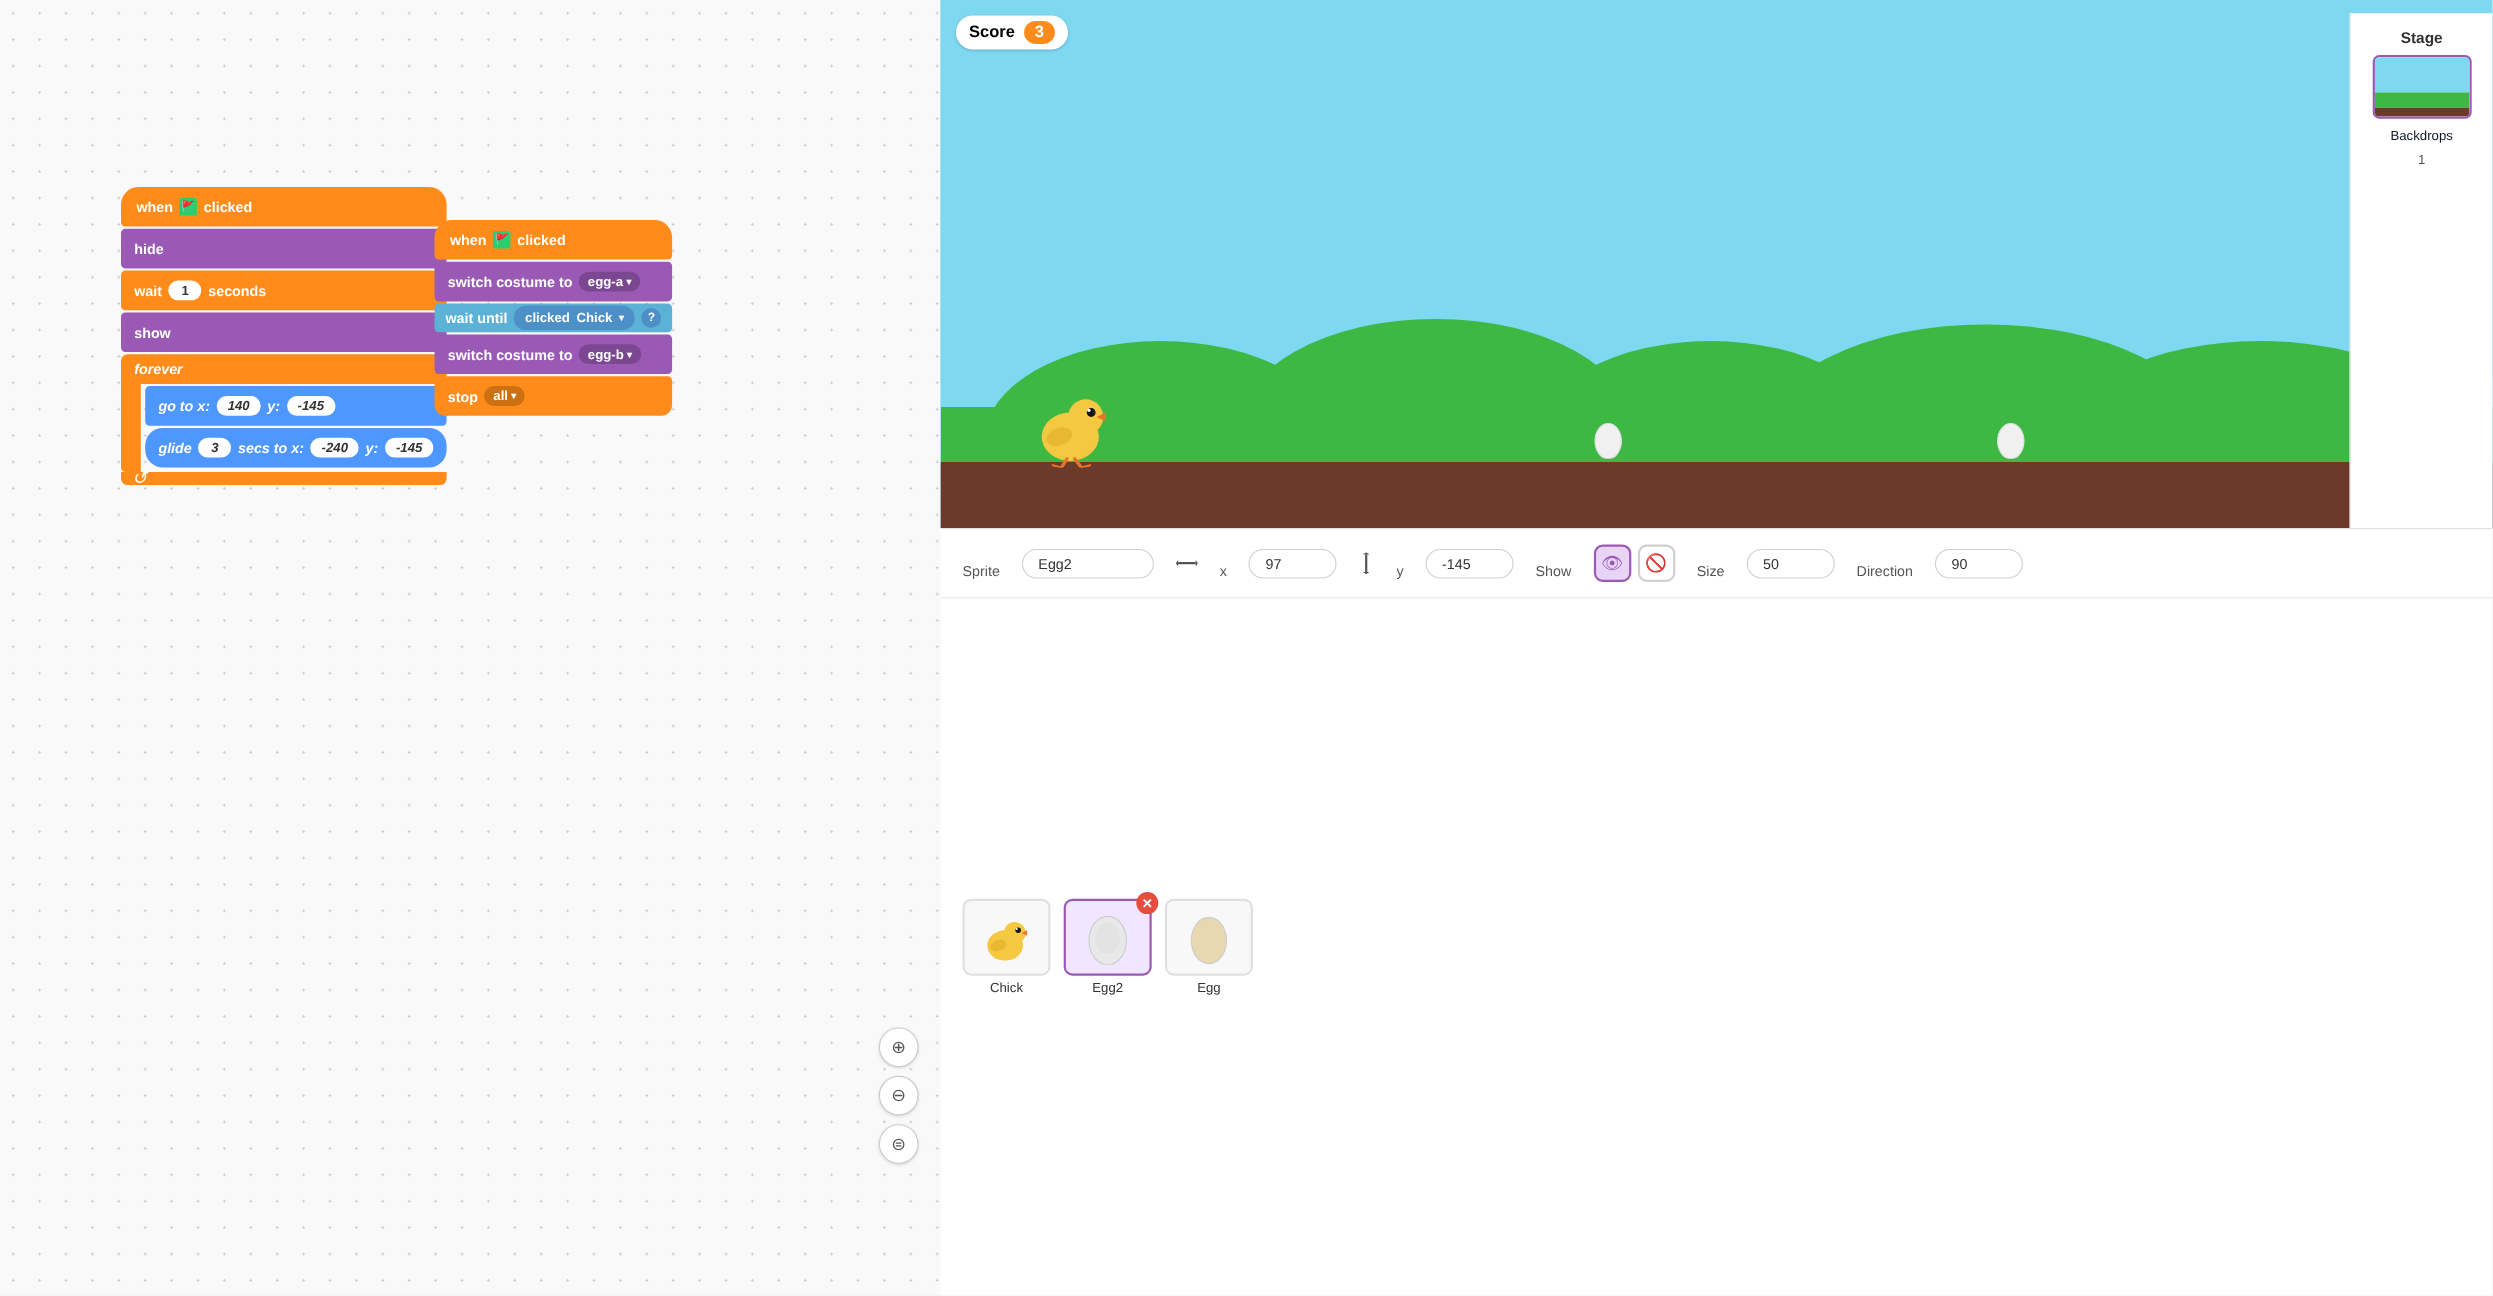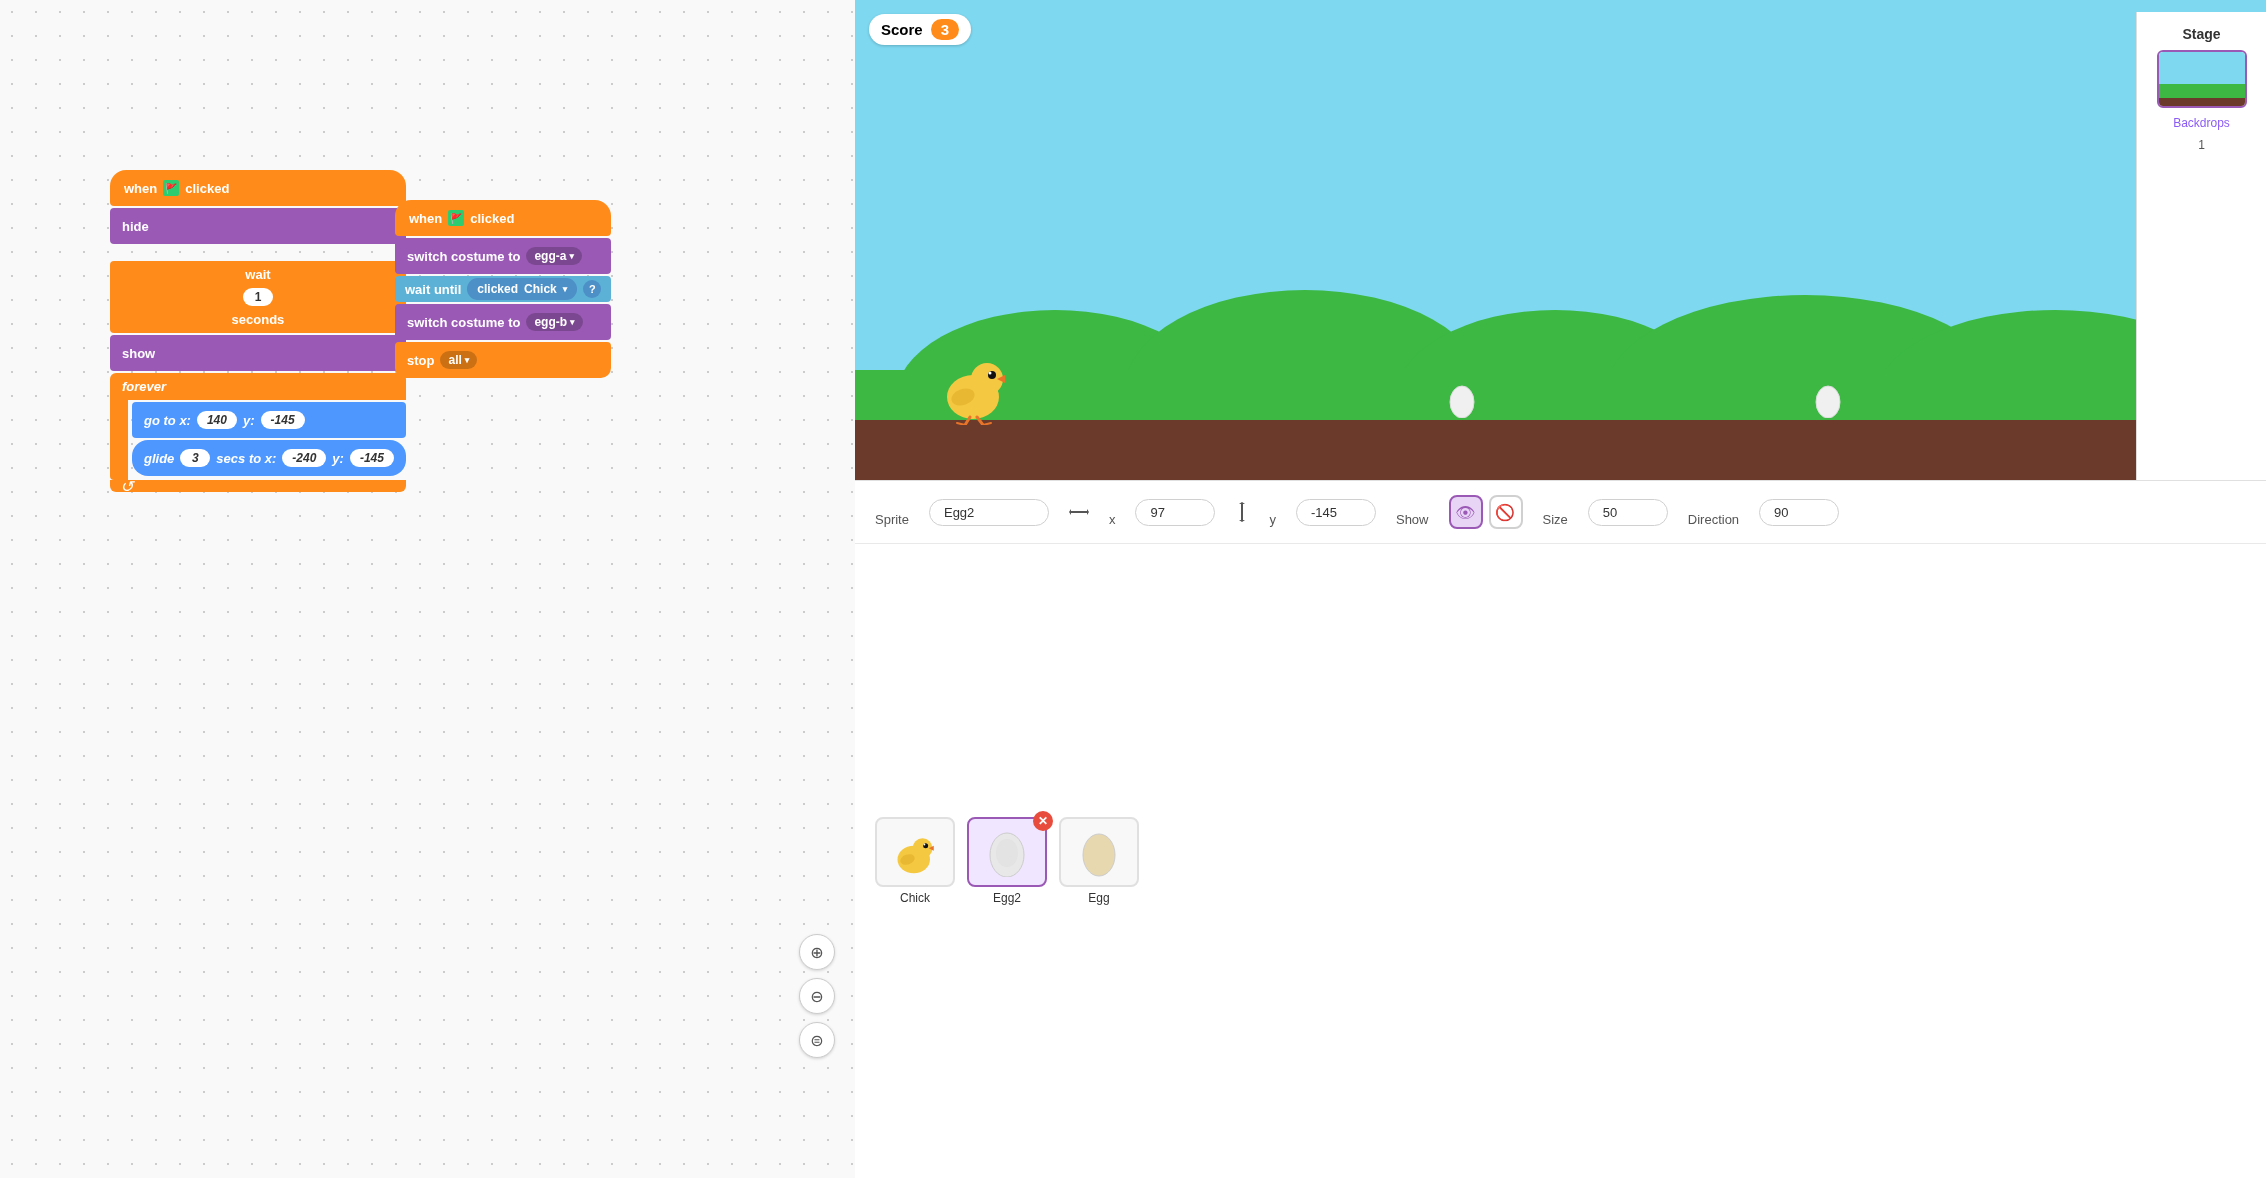--- a/index.html
+++ b/index.html
@@ -338,21 +338,21 @@
     <div class="block block-orange block-hat" style="border-radius:16px 16px 4px 4px; padding: 8px 14px;">
       <span>when</span>
       <span class="flag-icon">🚩</span>
       <span>clicked</span>
     </div>
 
     <div class="block block-purple block-margin-top" style="margin-top:2px; border-radius:4px;">
       <span>hide</span>
     </div>
 
-    <div class="block block-orange block-margin-top" style="margin-top:17px; border-radius:4px;flex-direction:column;">
+    <div class="block block-orange block-margin-top" style="margin-top:2px; border-radius:4px;">
       <span>wait</span>
       <span class="block-input">1</span>
       <span>seconds</span>
     </div>
 
     <div class="block block-purple block-margin-top" style="margin-top:2px; border-radius:4px;">
       <span>show</span>
     </div>
 
     <div style="margin-top:2px;font-style:italic;">
@@ -503,21 +503,21 @@
       </svg>
     </div>
 
     <div style="position:absolute; right:0; top:12px; width:130px; background:white; border-left:1px solid #ddd; height:100%; display:flex; flex-direction:column; align-items:center; padding:14px 10px; gap:8px;">
       <span style="font-size:14px; font-weight:600; color:#333;">Stage</span>
       <div style="width:90px; height:58px; border-radius:6px; overflow:hidden; border:2px solid #9b59b6;">
         <div style="width:100%;height:60%;background:#7dd8f0;"></div>
         <div style="width:100%;height:25%;background:#3cb843;"></div>
         <div style="width:100%;height:15%;background:#6b3a2a;"></div>
       </div>
-      <span style="font-size:12px; color:#8b5cf6;">Backdrops</span>
+      <span style="font-size:12px; color:#0f172a;">Backdrops</span>
       <span style="font-size:12px; color:#555;">1</span>
     </div>
   </div>
 
   <div id="sprite-info">
     <span class="info-label">Sprite</span>
     <input class="info-input" type="text" value="Egg2" style="width: 120px;">
 
     <svg width="20" height="14">
       <line x1="2" y1="7" x2="18" y2="7" stroke="#555" stroke-width="2"></line>

